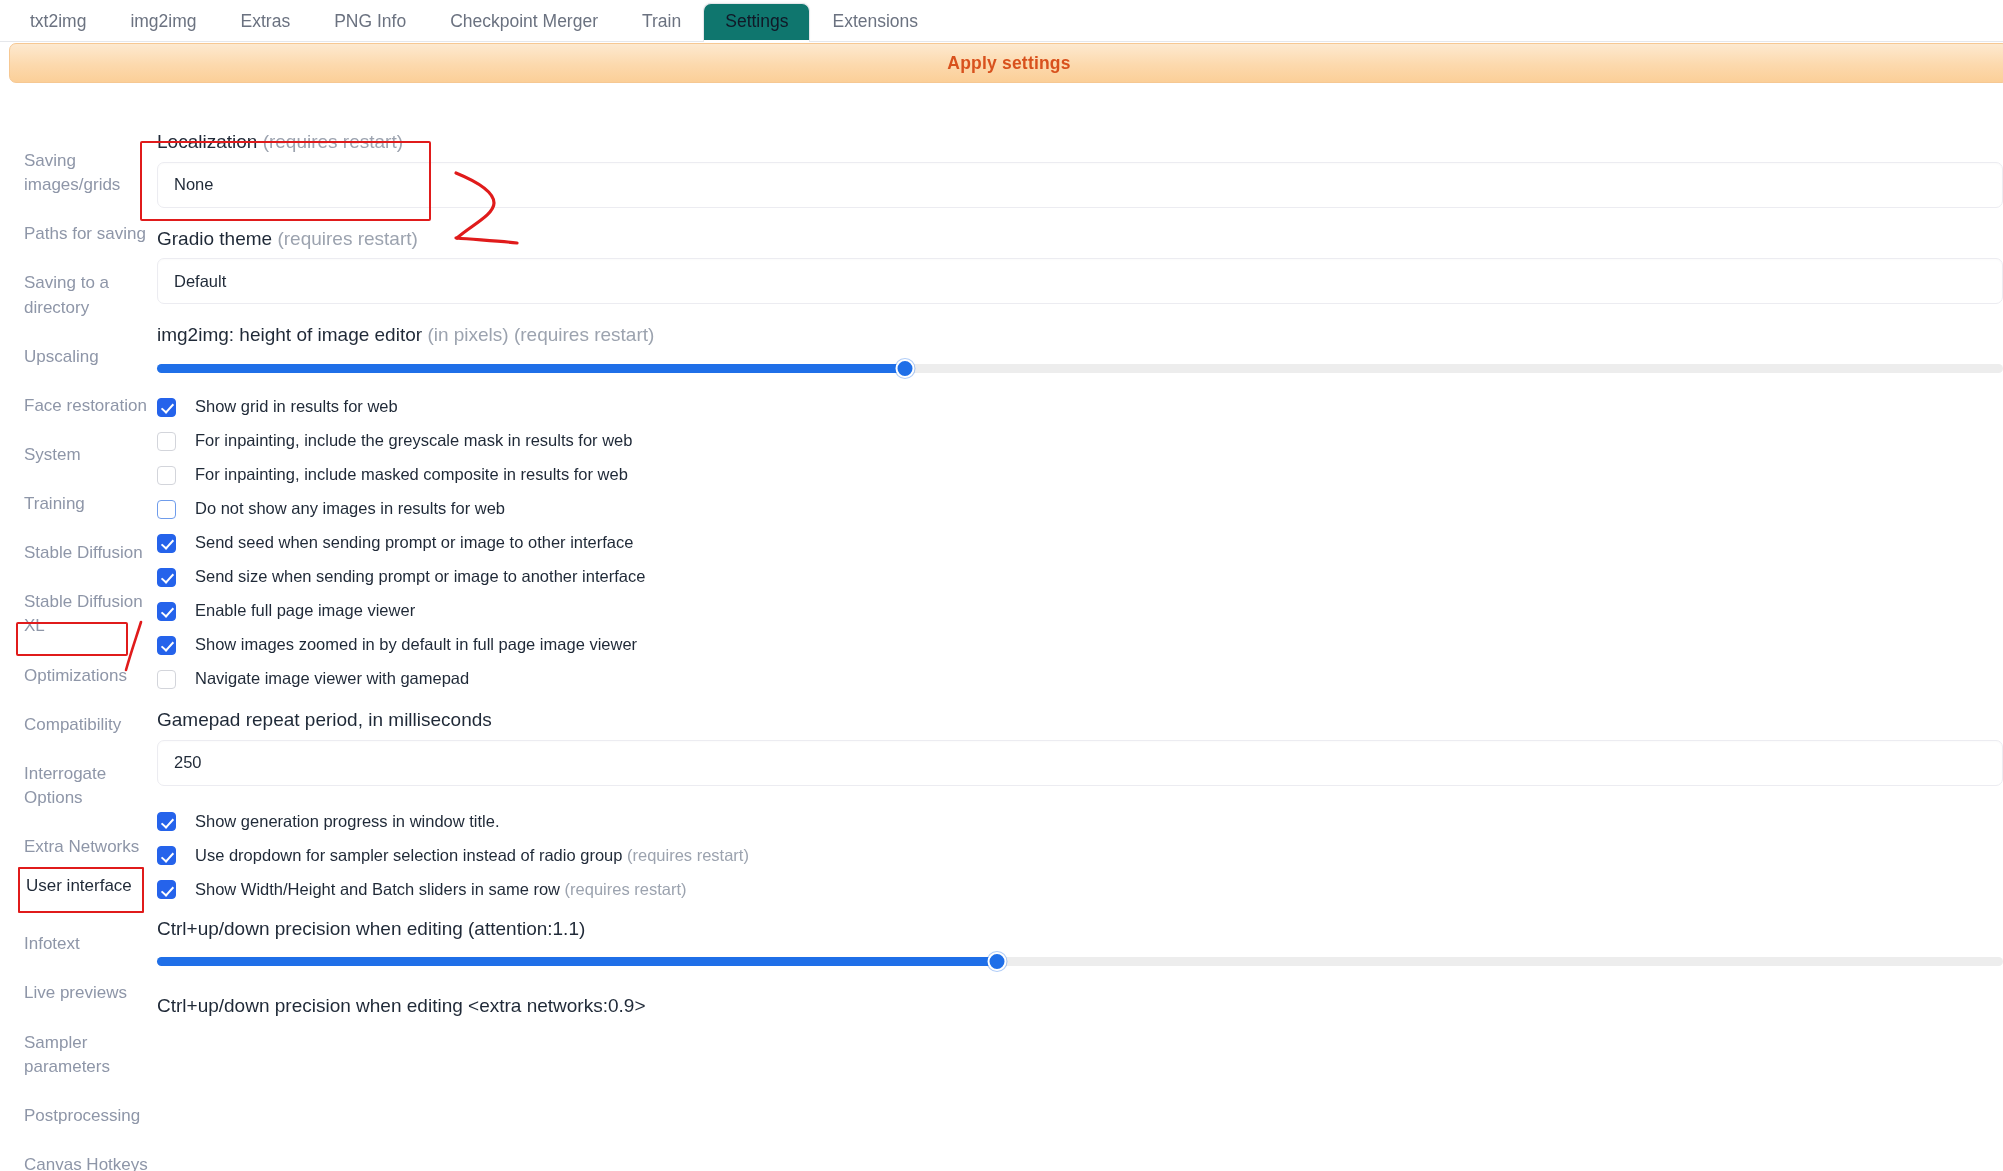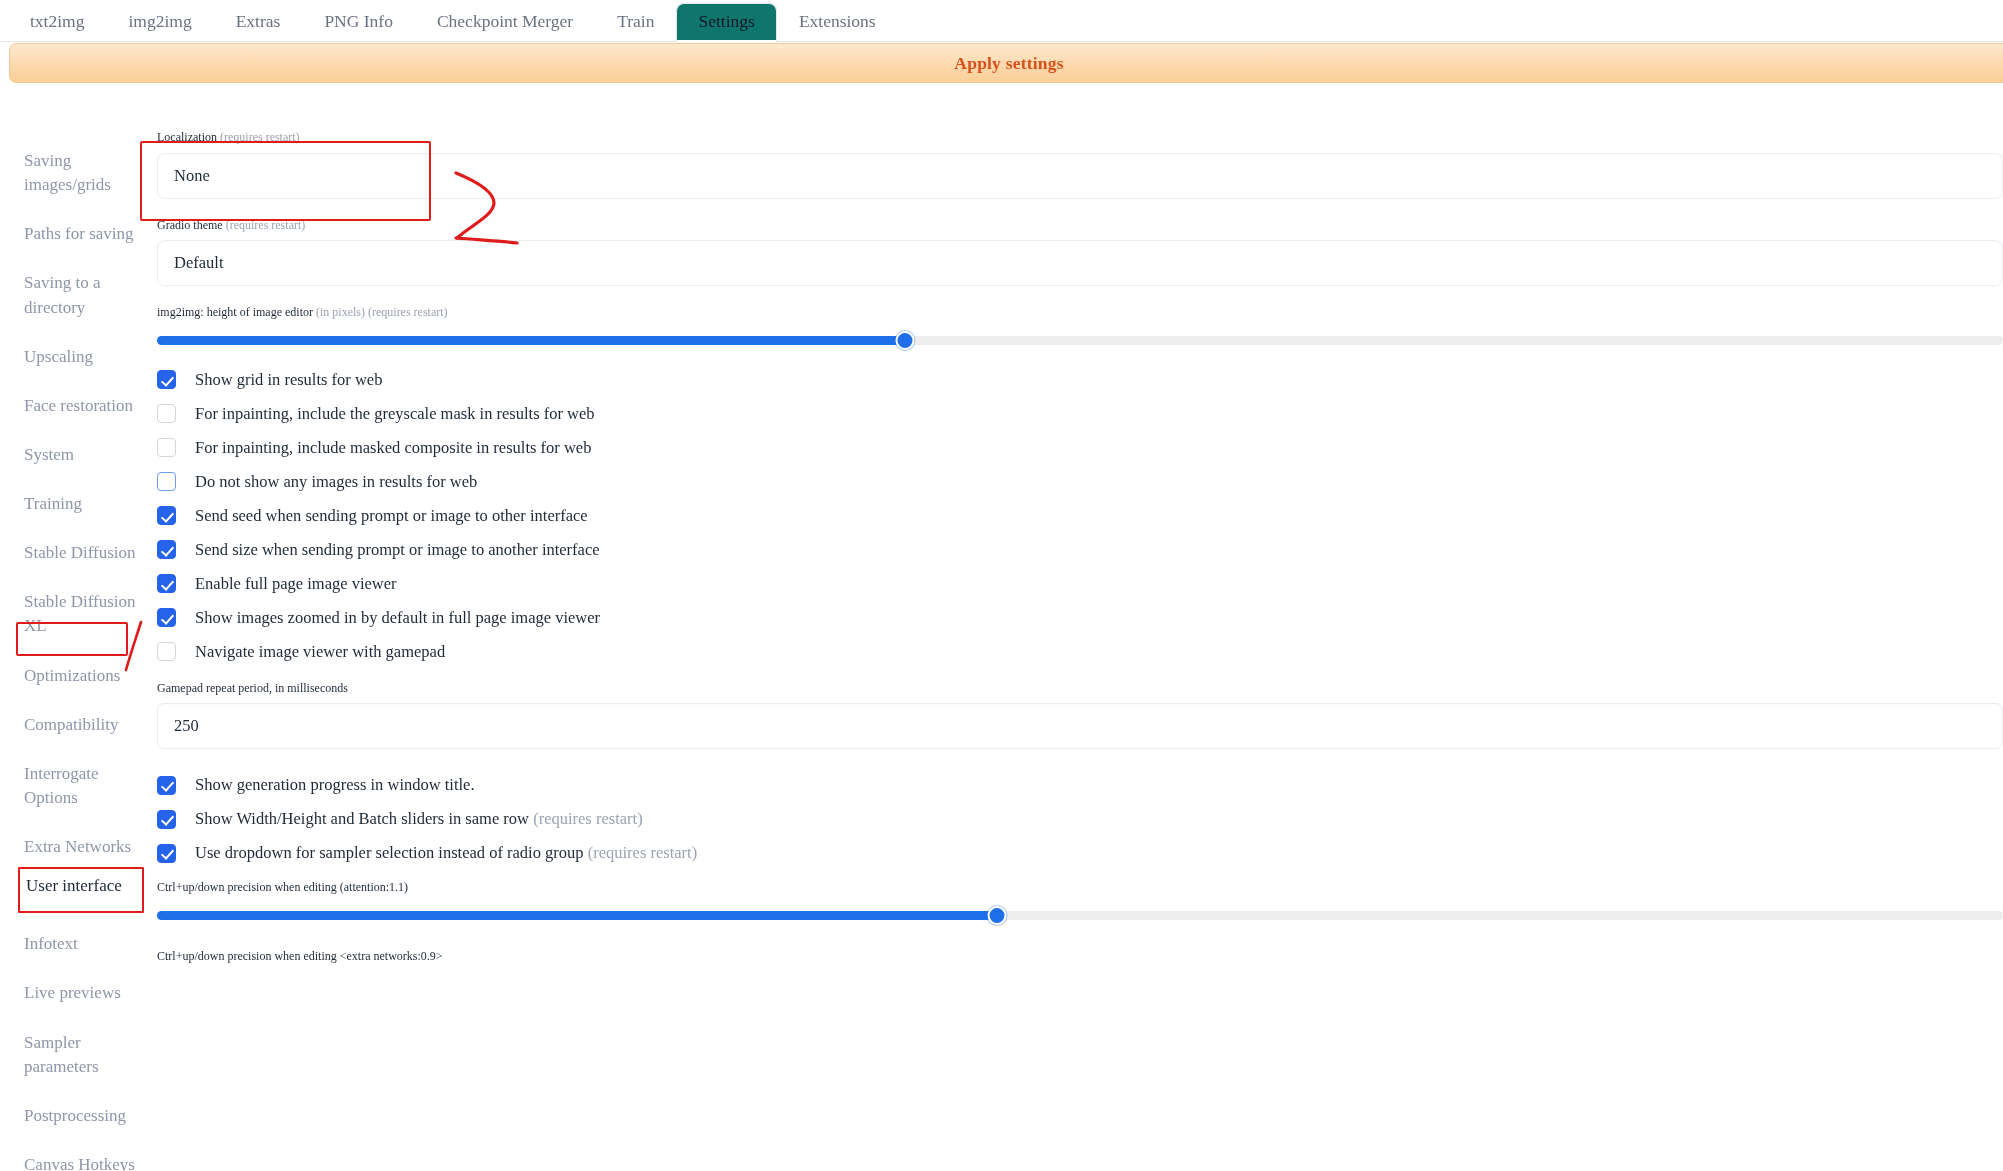--- a/index.html
+++ b/index.html
@@ -3,21 +3,21 @@
 <meta charset="utf-8">
 <style>
   * { box-sizing: border-box; }
   html, body {
     margin: 0; padding: 0;
     width: 2003px; height: 1171px;
     background: #ffffff;
     font-family: "Liberation Sans", sans-serif;
     overflow: hidden;
   }
-  #app { position: relative; width: 2003px; height: 1171px; background: #fff; font-family: Liberation Serif, serif; }
+  #app { position: relative; width: 2003px; height: 1171px; background: #fff; }
 
   
   .tabbar {
     position: absolute; top: 0; left: 0; width: 2003px; height: 42px;
     border-bottom: 1px solid #e5e7eb;
     display: flex; align-items: flex-end; padding-left: 8px; gap: 0;
   }
   .tab {
     font-size: 17.5px; color: #6b7280;
     padding: 9px 21px 11px 21px;
@@ -67,21 +67,21 @@
     margin: 2px 6px 2px 18px;
     padding: 5px 0 13px 6px;
     border-radius: 1px;
   }
 
   
   .main {
     position: absolute; top: 130px; left: 157px; width: 1846px;
   }
   .field-label {
-    font-size: 12px; color: #1f2937; margin-bottom: 7px; line-height: 1.3;
+    font-size: 19px; color: #1f2937; margin-bottom: 7px; line-height: 1.3;
   }
   .field-label .muted { color: #9ca3af; }
   .textbox {
     width: 1846px; height: 46px;
     border: 1px solid #ececf1; border-radius: 7px;
     background: #fff;
     display: flex; align-items: center;
     padding: 0 16px;
     font-size: 16.5px; color: #1f2937;
     box-shadow: inset 0 1px 2px rgba(0,0,0,.02);
@@ -262,25 +262,25 @@
       </div>
     </div>
 
     <div id="cbgroup-lower" style="margin-top:6px;">
         <div class="cbrow">
           <div class="cbox checked"></div>
           <div class="cblabel"><span>Show generation progress in window title.</span></div>
         </div>
         <div class="cbrow">
           <div class="cbox checked"></div>
+          <div class="cblabel"><span>Use dropdown for sampler selection instead of radio group</span> <span class="muted"> (requires restart)</span></div>
+        </div>
+        <div class="cbrow">
+          <div class="cbox checked"></div>
           <div class="cblabel"><span>Show Width/Height and Batch sliders in same row</span> <span class="muted"> (requires restart)</span></div>
-        </div>
-        <div class="cbrow">
-          <div class="cbox checked"></div>
-          <div class="cblabel"><span>Use dropdown for sampler selection instead of radio group</span> <span class="muted"> (requires restart)</span></div>
         </div>
       </div>
 
     <div class="group" style="margin-top:10px; margin-bottom:14px;">
       <div class="field-label">
         <span>Ctrl+up/down precision when editing (attention:1.1)</span>
       </div>
       <div class="slider" id="slider-attention">
         <div class="track"></div>
         <div class="fill" style="width: 45.5%;"></div>

